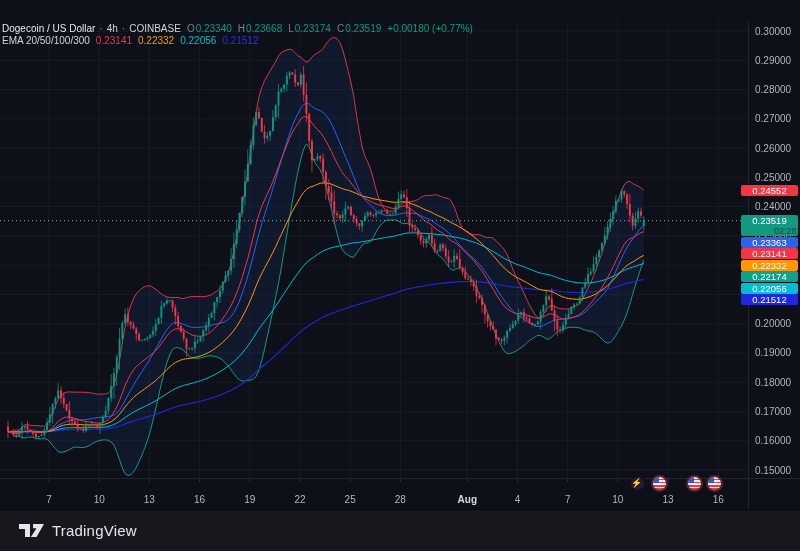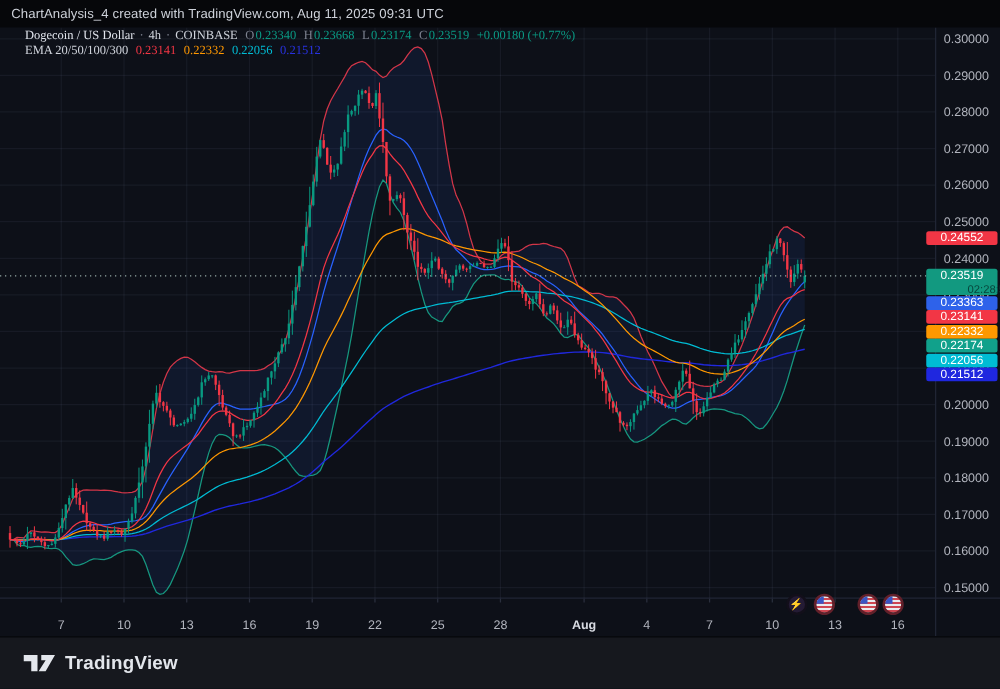--- a/index.html
+++ b/index.html
@@ -6,21 +6,21 @@
     font-family:"Liberation Sans",sans-serif;-webkit-font-smoothing:antialiased;}
   #root{position:relative;width:800px;height:551px;}
   
   .topbar{position:absolute;left:0;top:0;width:800px;height:22px;background:#06070a;z-index:6;
     color:#cdd1d9;font-size:10.5px;line-height:22px;padding-left:9px;box-sizing:border-box;letter-spacing:.1px;}
   
   #chart-svg{position:absolute;left:0;top:0;z-index:1;}
   .price-axis-hit{position:absolute;left:748px;top:22px;width:52px;height:456px;z-index:2;}
   .time-axis-hit{position:absolute;left:0;top:478px;width:748px;height:31px;z-index:2;}
   
-  .legend{position:absolute;left:20px;top:23px;z-index:5;font-size:10px;color:#d0d4dc;font-family:Liberation Serif, serif;}
+  .legend{position:absolute;left:2px;top:23px;z-index:5;font-size:10px;color:#d0d4dc;}
   .lrow{height:11.8px;line-height:11.8px;white-space:nowrap;}
   .lsym{color:#e2e6ee;font-weight:500;}
   .lsep{color:#8a8f9c;margin:0 4px;}
   .olabel{color:#7d8290;margin-left:6px;}
   .oval{margin-left:1px;}
   .ival{margin-left:6px;}
   
   #badges{position:absolute;left:0;top:0;z-index:4;}
   .badge{position:absolute;left:741px;width:57px;border-radius:2px;color:#fff;
     font-size:9.5px;text-align:center;}
@@ -32,21 +32,21 @@
   .ev-flag{border:2px solid #62202a;overflow:hidden;
     background:repeating-linear-gradient(180deg,#e9ebee 0 1.6px,#cf4651 1.6px 3.2px);}
   .ev-flag::after{content:"";position:absolute;left:0;top:0;width:6px;height:6px;background:#3a55c4;}
   .ev-bolt{background:#241b34;border:2px solid #120f1a;color:#a777ff;font-size:9px;
     line-height:12px;text-align:center;}
   
   .footer{position:absolute;left:0;top:509px;width:800px;height:42px;background:#16181e;z-index:6;
     border-top:1px solid #05060a;box-sizing:border-box;display:flex;align-items:center;}
   .brand{display:flex;align-items:center;margin-left:18px;cursor:pointer;}
   .brand svg{display:block;margin-right:7px;}
-  .brand span{color:#e3e6ec;font-size:15px;font-weight:700;letter-spacing:.2px;}
+  .brand span{color:#e3e6ec;font-size:15px;font-weight:400;letter-spacing:.2px;}
 </style>
 </head>
 <body>
 
 <div id="root">
 
   <svg id="chart-svg" width="800" height="509">
       <rect x="0" y="0" width="800" height="509" fill="#0d1018"></rect>
       <clipPath id="pane">
         <rect x="0" y="22" width="748" height="456"></rect>
@@ -364,23 +364,20 @@
       <text x="467.28" y="503" font-size="10" text-anchor="middle" fill="#d8dbe2" font-weight="bold">Aug</text>
       <text x="517.47" y="503" font-size="10" text-anchor="middle" fill="#b2b5be">4</text>
       <text x="567.66" y="503" font-size="10" text-anchor="middle" fill="#b2b5be">7</text>
       <text x="617.85" y="503" font-size="10" text-anchor="middle" fill="#b2b5be">10</text>
       <text x="668.05" y="503" font-size="10" text-anchor="middle" fill="#b2b5be">13</text>
       <text x="718.24" y="503" font-size="10" text-anchor="middle" fill="#b2b5be">16</text>
       <line x1="748.5" y1="22" x2="748.5" y2="509" stroke="#202534" stroke-width="1"></line>
       <line x1="0" y1="478.5" x2="800" y2="478.5" stroke="#202534" stroke-width="1"></line>
     </svg>
 
-  <div class="topbar">
-    <span>ChartAnalysis_4 created with TradingView.com, Aug 11, 2025 09:31 UTC</span>
-  </div>
 
   <div class="legend">
     <div class="lrow">
       <span class="lsym">Dogecoin / US Dollar</span><span class="lsep">·</span><span>4h</span><span class="lsep">·</span><span>COINBASE</span><span id="ohlc-vals"><span class="olabel">O</span><span class="oval" style="color: rgb(10, 154, 132);">0.23340</span><span class="olabel">H</span><span class="oval" style="color: rgb(10, 154, 132);">0.23668</span><span class="olabel">L</span><span class="oval" style="color: rgb(10, 154, 132);">0.23174</span><span class="olabel">C</span><span class="oval" style="color: rgb(10, 154, 132);">0.23519</span><span class="ival" style="color: rgb(10, 154, 132);">+0.00180 (+0.77%)</span></span>
     </div>
     <div class="lrow">
       <span>EMA 20/50/100/300</span><span id="ema-vals"><span class="ival" style="color: rgb(242, 54, 69);">0.23141</span><span class="ival" style="color: rgb(255, 152, 0);">0.22332</span><span class="ival" style="color: rgb(0, 188, 212);">0.22056</span><span class="ival" style="color: rgb(40, 50, 224);">0.21512</span></span>
     </div>
   </div>
 

